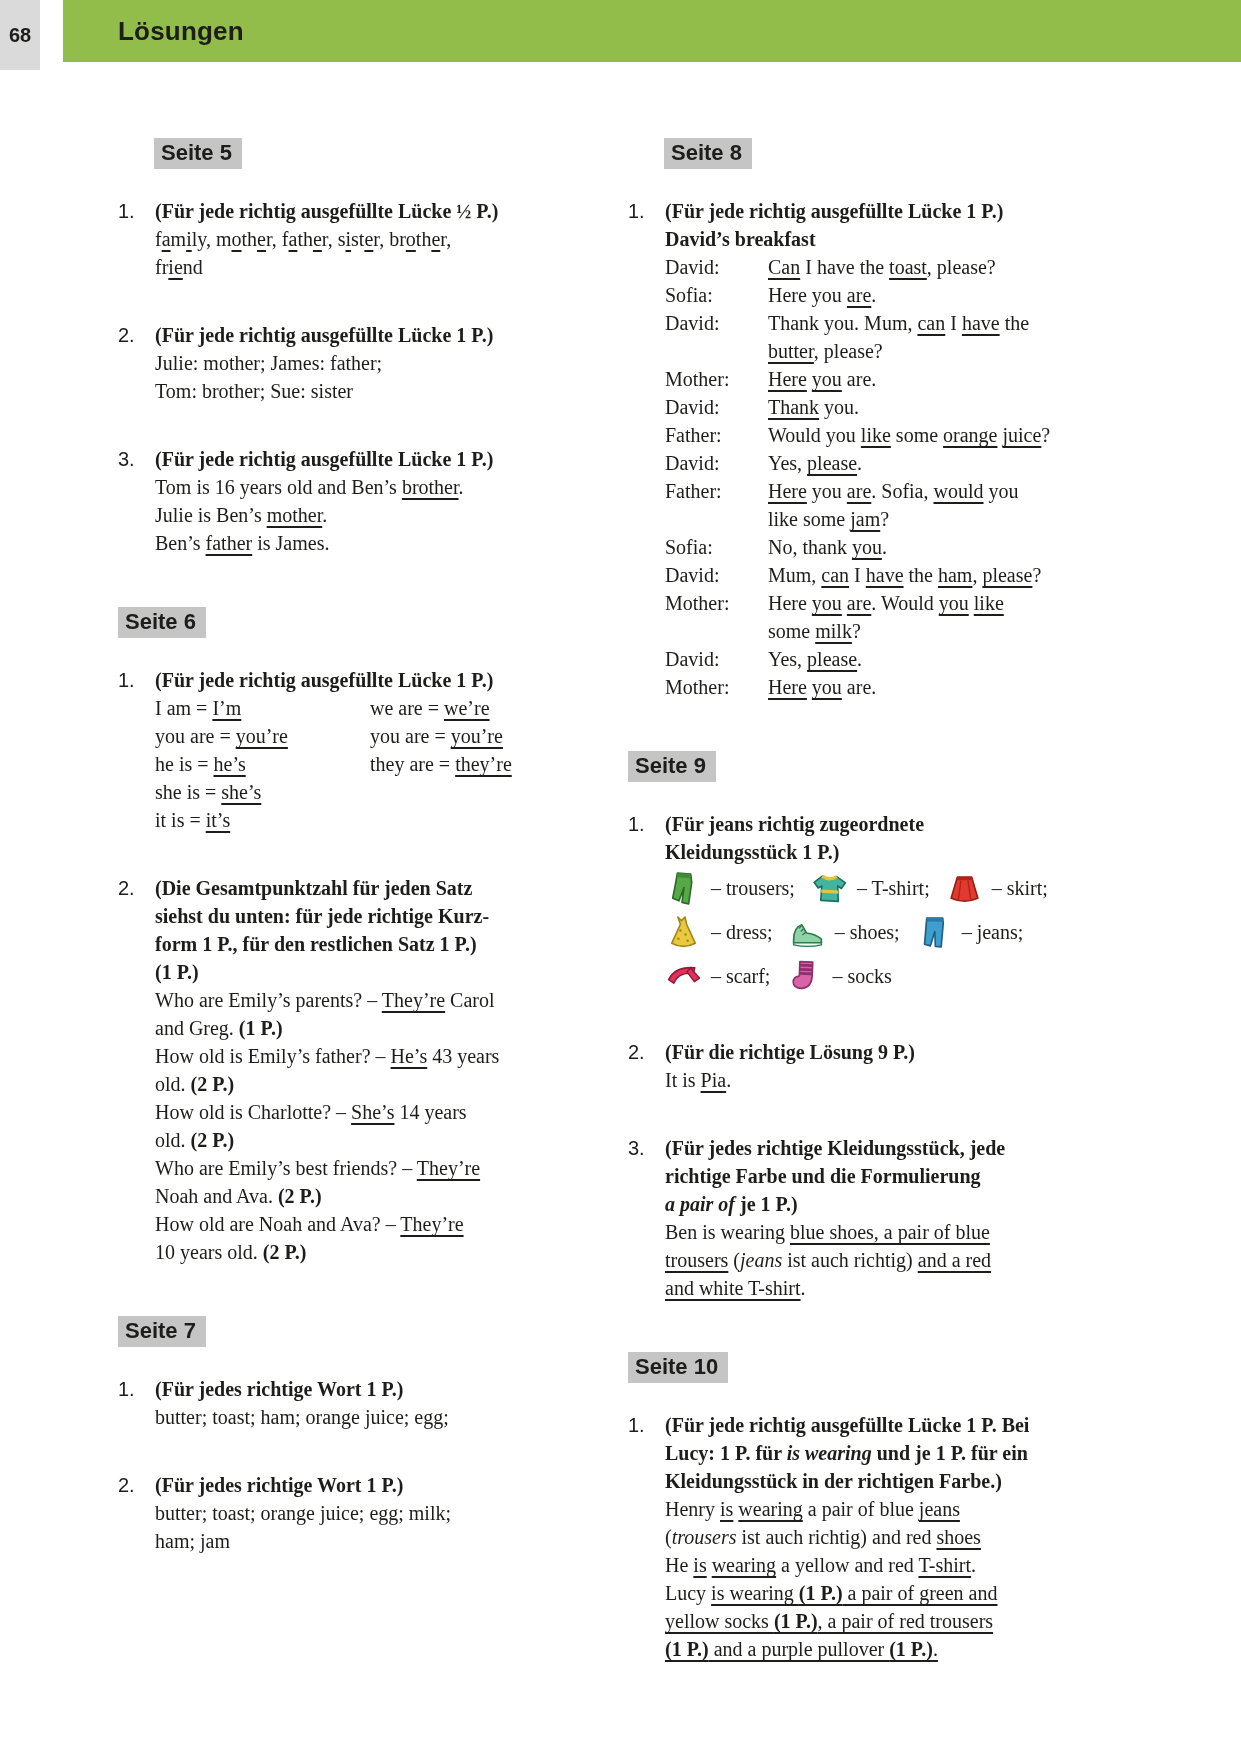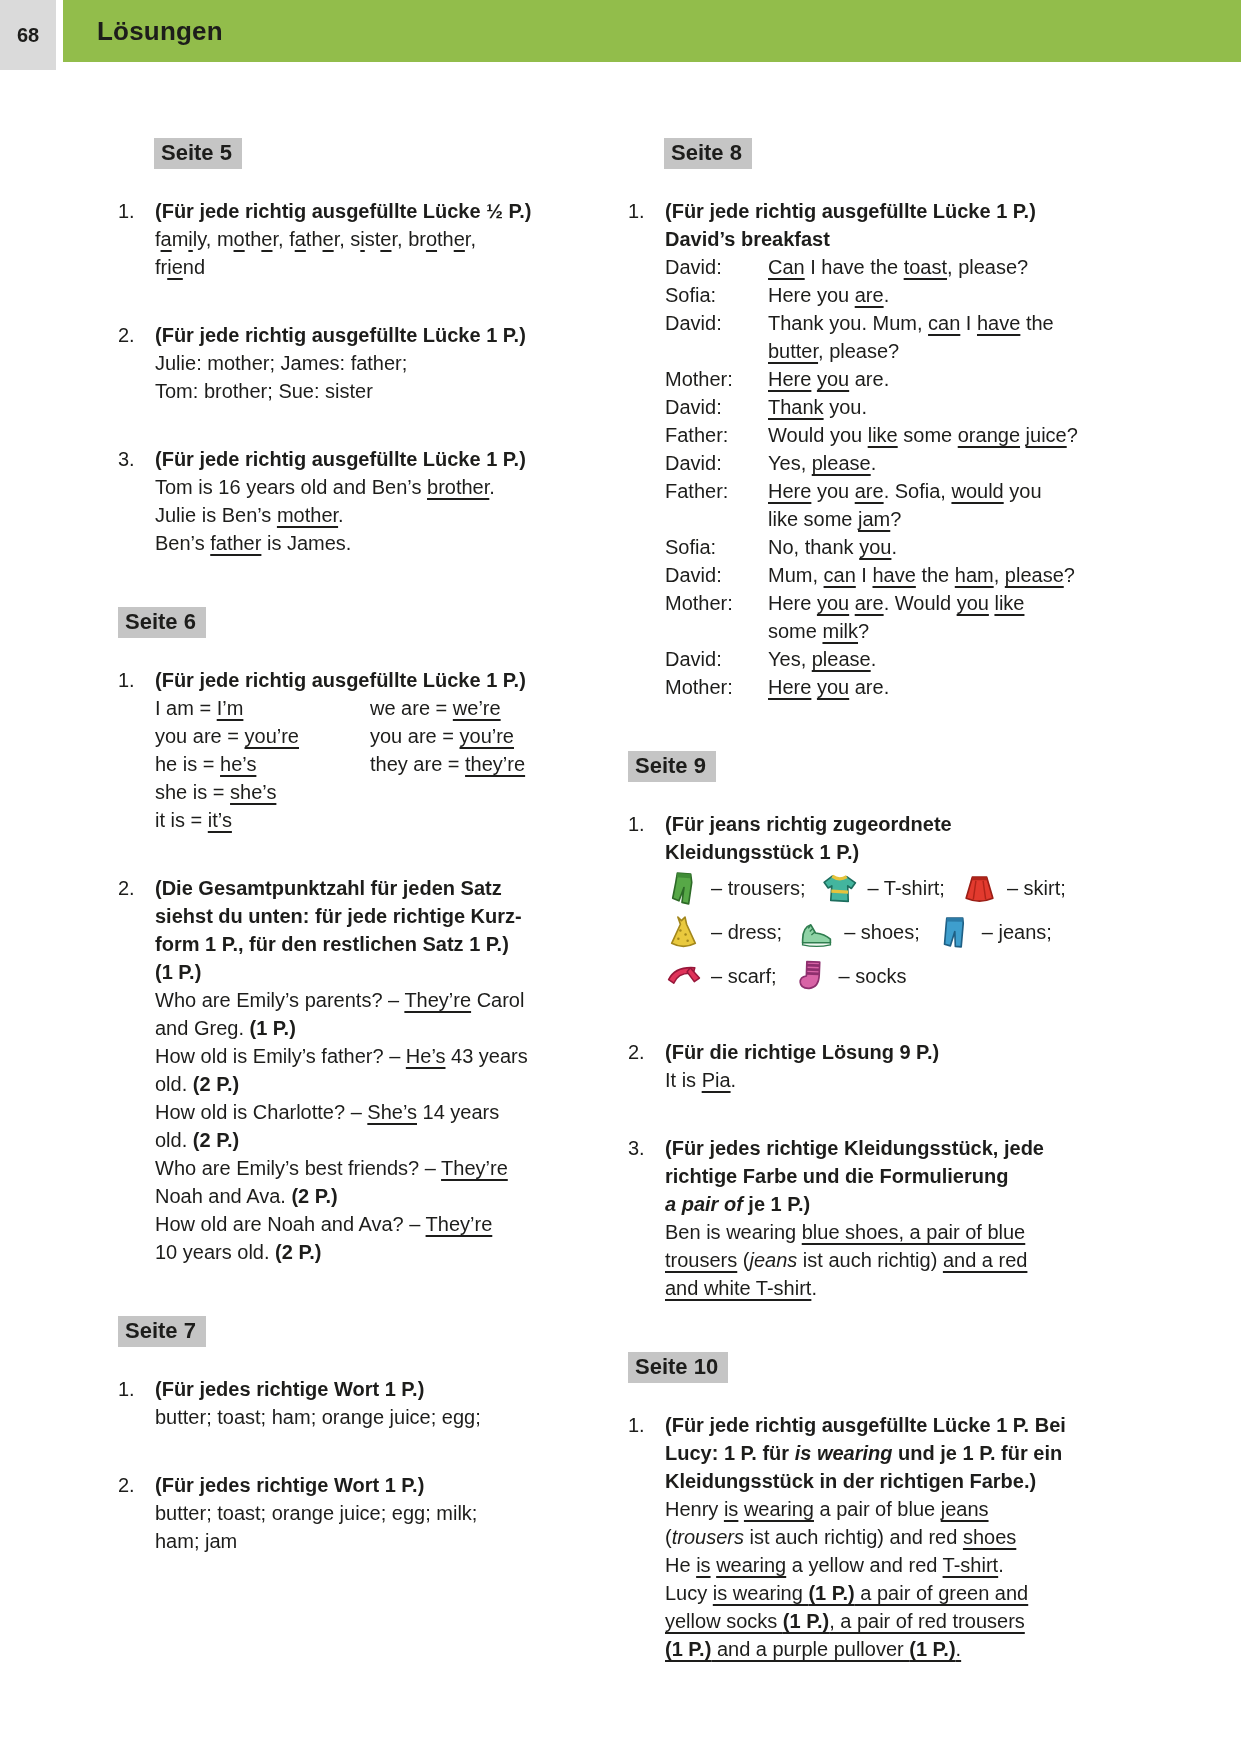--- a/index.html
+++ b/index.html
@@ -2,43 +2,43 @@
 <html style="--green: #92bd4b; --label-bg: #c5c5c5; --pagenum-bg: #dadada;"><head>
 <meta charset="utf-8">
 <style>
   html,body{margin:0;padding:0;}
   body{
     width:1241px;height:1754px;position:relative;overflow:hidden;
     background:#ffffff;color:#1d1d1b;
     font-family:"Liberation Sans", sans-serif;
   }
   .pagenum-box{
-    position:absolute;left:0;top:0;width:56px;height:70px;
+    position:absolute;left:0;top:0;width:40px;height:70px;
     background:var(--pagenum-bg,#dadada);
     display:flex;align-items:center;justify-content:center;
     font-weight:bold;font-size:20px;
   }
   .header-bar{
     position:absolute;left:63px;top:0;right:0;height:62px;
     background:var(--green,#92bd4b);
-    display:flex;align-items:center;box-sizing:border-box;padding-left:34px;
+    display:flex;align-items:center;box-sizing:border-box;padding-left:55px;
   }
   .header-title{font-weight:bold;font-size:26px;letter-spacing:.2px;}
   .col{position:absolute;top:138px;font-size:20px;line-height:28px;}
   .col-left{left:118px;width:462px;}
   .col-right{left:628px;width:497px;}
   .labelrow{margin:50px 0 28px 0;}
   .labelrow:first-child{margin-top:0;margin-left:36px;}
   .plabel{
     display:inline-block;background:var(--label-bg,#c5c5c5);
     font-weight:bold;font-size:22px;line-height:26px;padding:2px 10px 3px 7px;
   }
   .item{display:flex;margin-bottom:40px;}
   .item .num{width:37px;flex:none;}
-  .content{flex:1;min-width:0;}
+  .content{flex:1;min-width:0;font-family:Liberation Serif, serif;}
   .line{white-space:nowrap;}
   .line b,.utt b{font-weight:bold;}
   u{text-decoration-thickness:1.5px;text-underline-offset:4px;}
   .dlg{display:flex;}
   .speaker{width:103px;flex:none;}
   .utt{flex:1;white-space:nowrap;}
   .pairrow{display:flex;white-space:nowrap;}
   .p1{width:215px;flex:none;}
   .iconrow{display:flex;align-items:center;height:44px;white-space:nowrap;}
   .ic{width:37px;height:37px;flex:none;display:inline-flex;margin-right:9px;}

